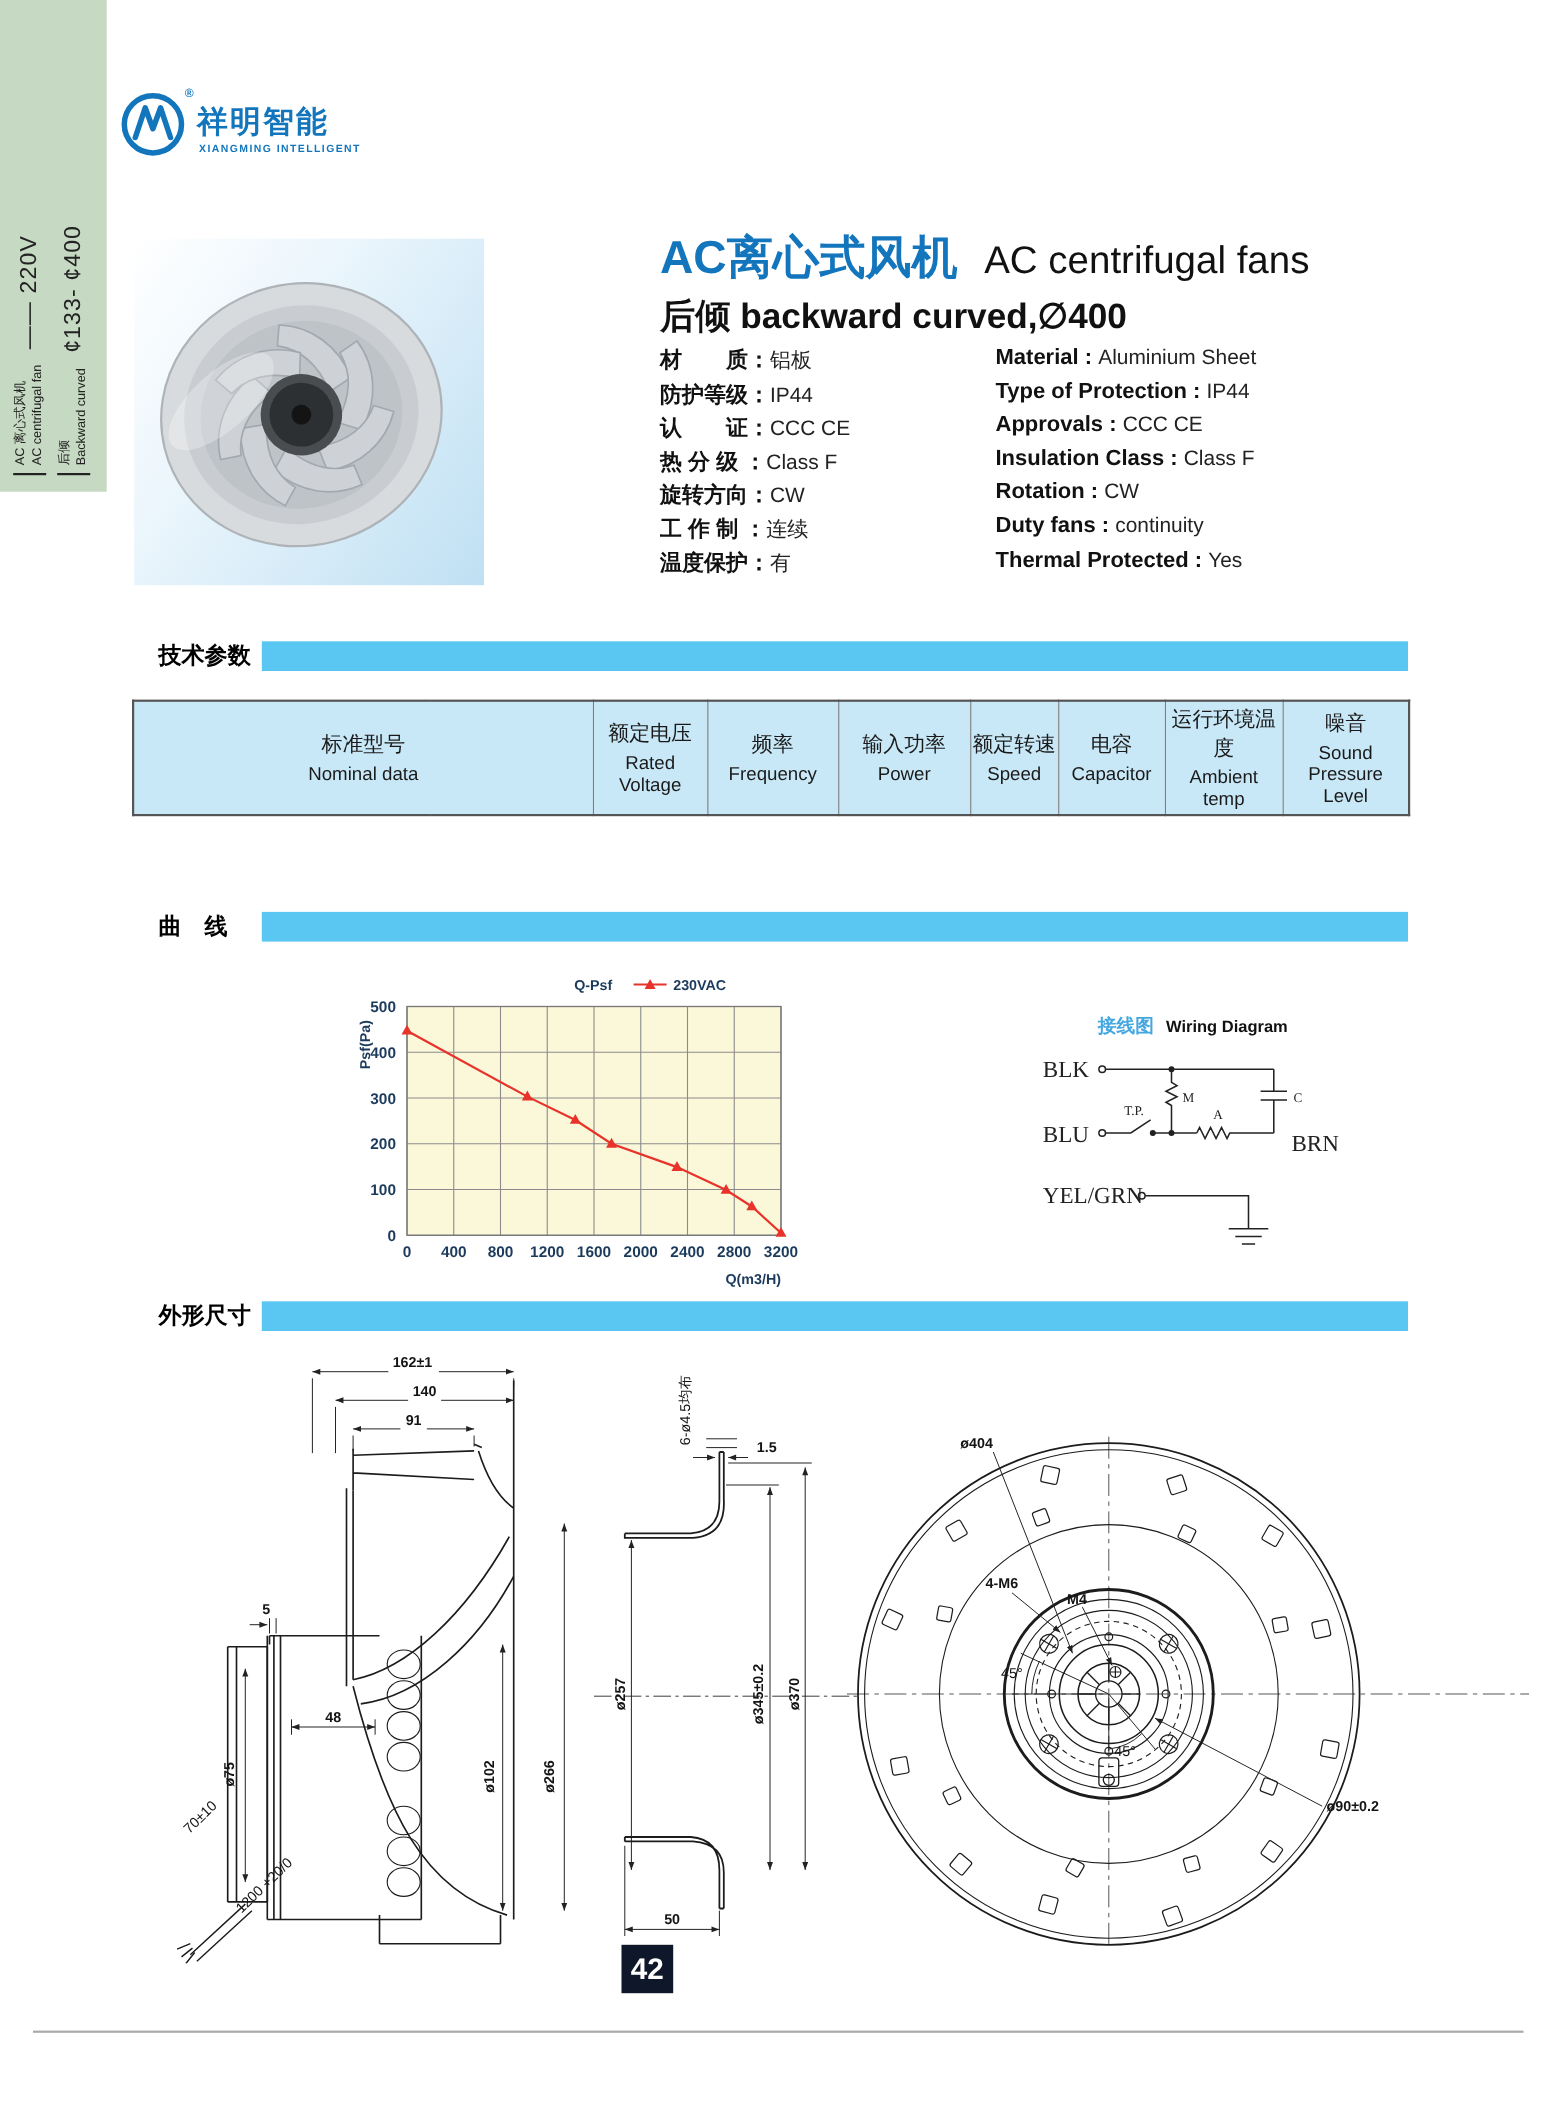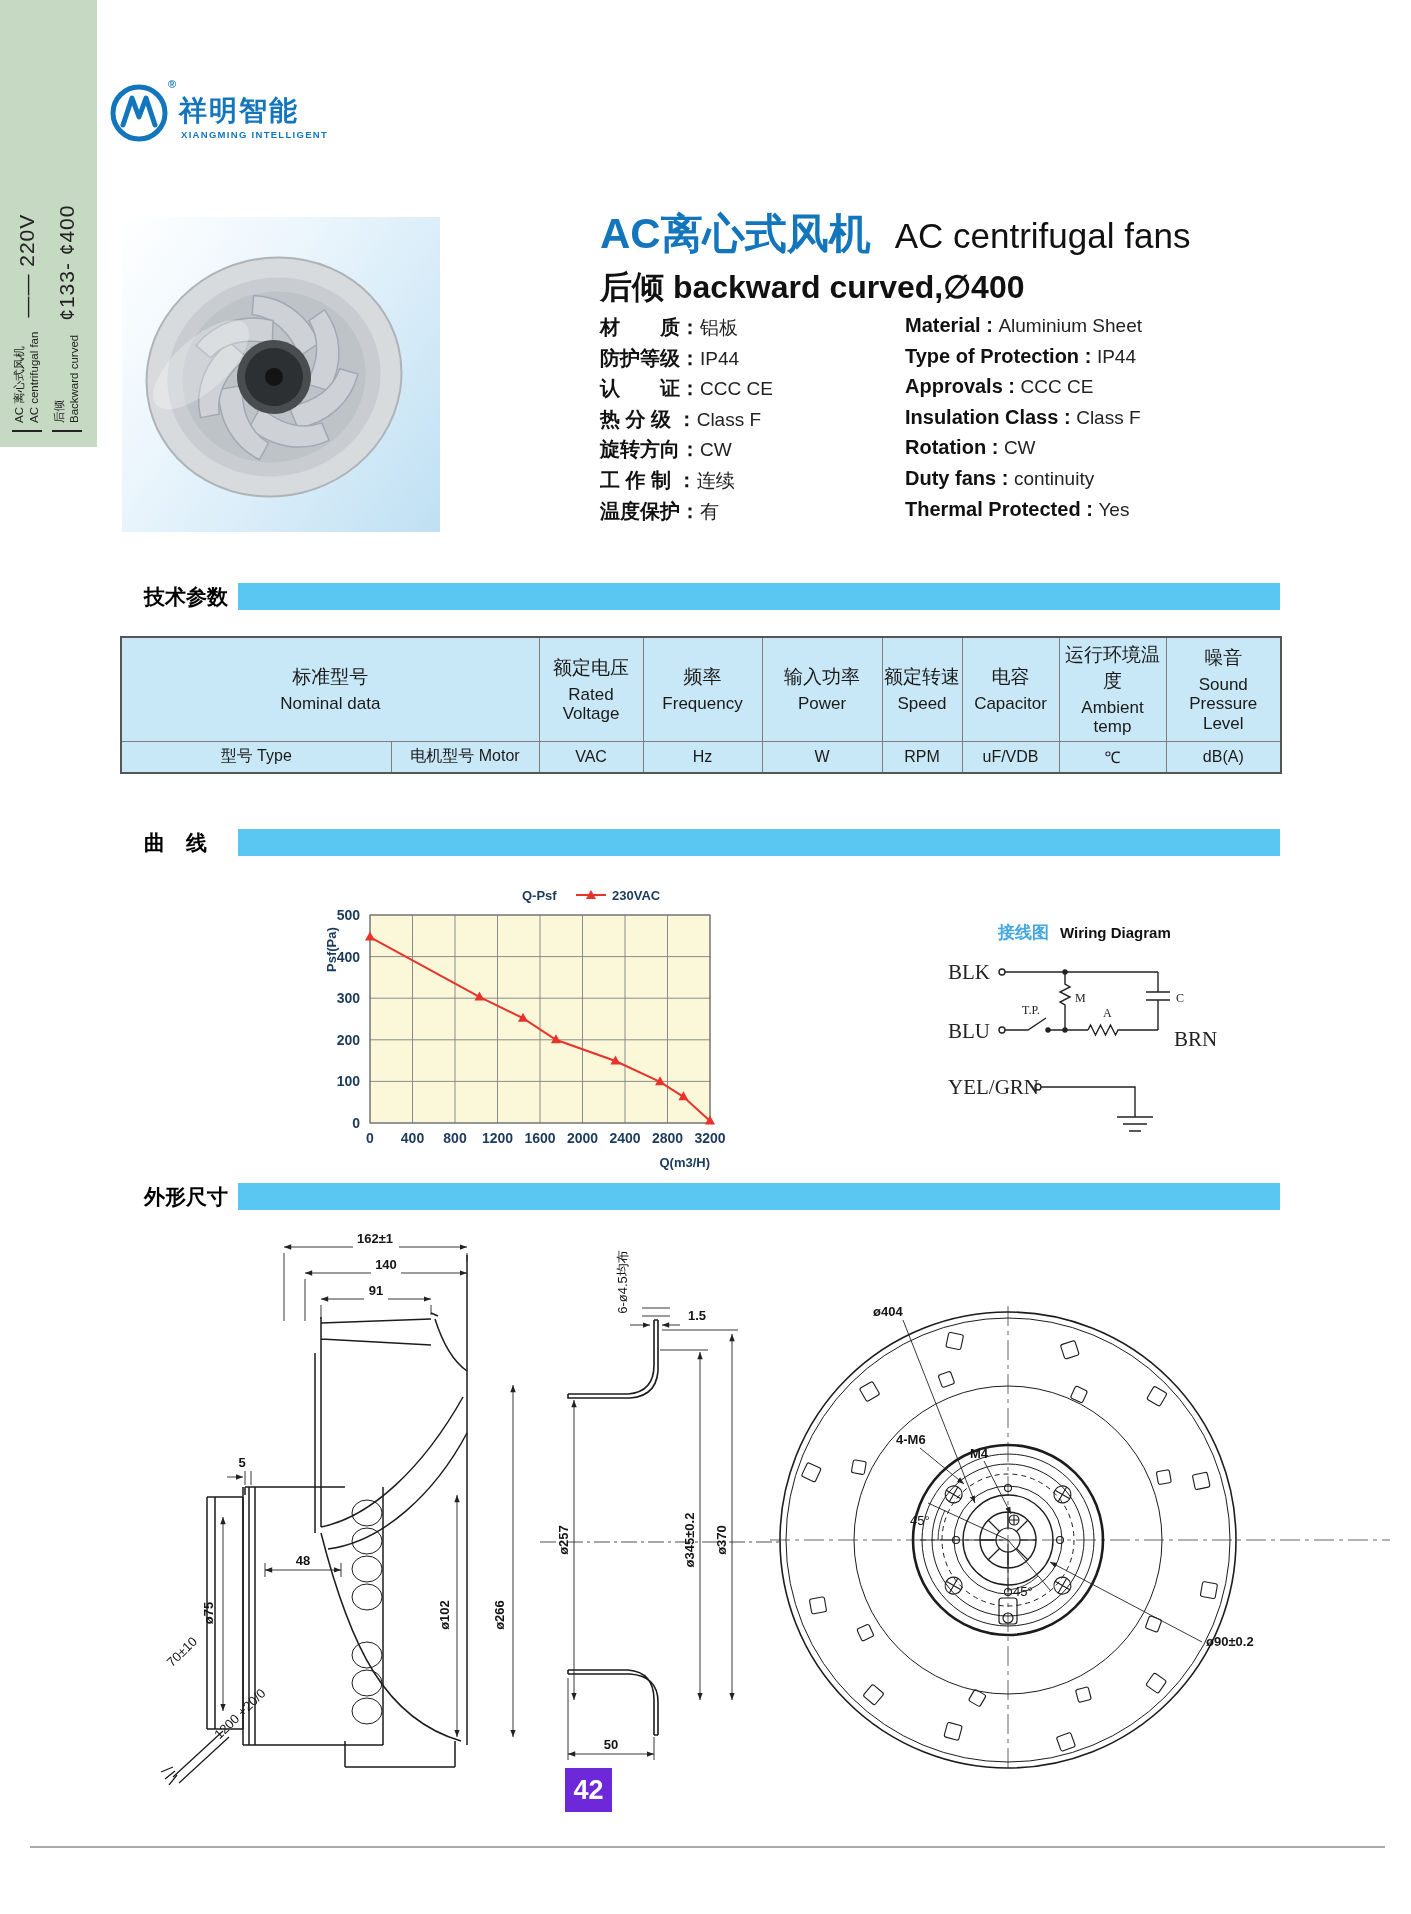--- a/index.html
+++ b/index.html
@@ -53,21 +53,21 @@
   .dtb { font:600 13px "Liberation Sans",sans-serif; fill:#141414; }
   .tick { font:700 14px "Liberation Sans",sans-serif; fill:#1b3a5c; }
   .axl  { font:700 13px "Liberation Sans",sans-serif; fill:#1b3a5c; }
   .wl  { font:21px "Liberation Serif",serif; fill:#222; }
   .wls { font:12px "Liberation Serif",serif; fill:#222; }
   .wt-cn { font:bold 17px "Liberation Sans",sans-serif; fill:#45a7e0; }
   .wt-en { font:bold 15px "Liberation Sans",sans-serif; fill:#111; }
   .lg-cn { font:bold 28px "Liberation Sans",sans-serif; fill:#1376bd; letter-spacing:2px; }
   .lg-en { font:bold 9.5px "Liberation Sans",sans-serif; fill:#1376bd; letter-spacing:1.3px; }
 
-  .badge { left:565px; top:1768px; width:47px; height:44px; background:#6d28d9;
+  .badge { left:565px; top:1768px; width:47px; height:44px; background:#0f172a;
            color:#fff; font-size:27px; font-weight:bold; text-align:center; line-height:44px; }
   .footer-line { left:30px; top:1846px; width:1355px; height:2px; background:#aaaaaa; }
 </style>
 </head>
 <body>
 
 <div class="abs sidebar">
   <div class="vgroup" style="left:12px; top:432px;">
     <span class="vstack">
       <span>AC 离心式风机</span>
@@ -198,31 +198,20 @@
           <div class="en">Capacitor</div>
         </th>
         <th>
           <div class="cn">运行环境温度</div>
           <div class="en">Ambient temp</div>
         </th>
         <th>
           <div class="cn">噪音</div>
           <div class="en">Sound Pressure Level</div>
         </th>
-      </tr>
-      <tr class="r2">
-        <th>型号 Type</th>
-        <th>电机型号 Motor</th>
-        <th>VAC</th>
-        <th>Hz</th>
-        <th>W</th>
-        <th>RPM</th>
-        <th>uF/VDB</th>
-        <th>℃</th>
-        <th>dB(A)</th>
       </tr>
     </tbody>
 </table>
 
 <svg class="abs" id="chart-svg" style="left:290px; top:880px;" width="470" height="305" viewBox="0 0 470 305">
     <rect x="80" y="35" width="340" height="208" fill="#fbf7d9"></rect>
     <line x1="80" y1="35" x2="80" y2="243" stroke="#8b8b8b" stroke-width="1"></line>
     <line x1="122.5" y1="35" x2="122.5" y2="243" stroke="#8b8b8b" stroke-width="1"></line>
     <line x1="165" y1="35" x2="165" y2="243" stroke="#8b8b8b" stroke-width="1"></line>
     <line x1="207.5" y1="35" x2="207.5" y2="243" stroke="#8b8b8b" stroke-width="1"></line>

